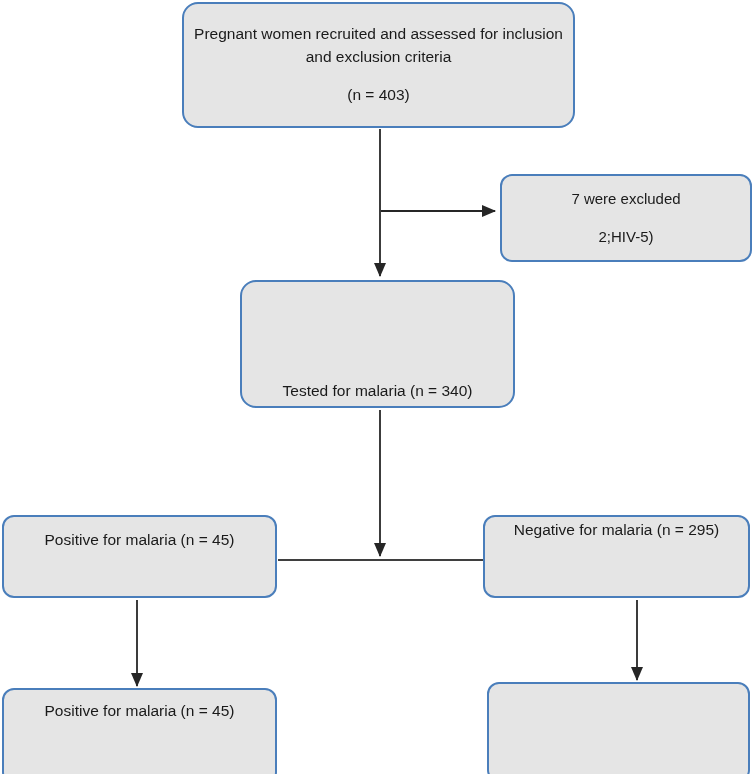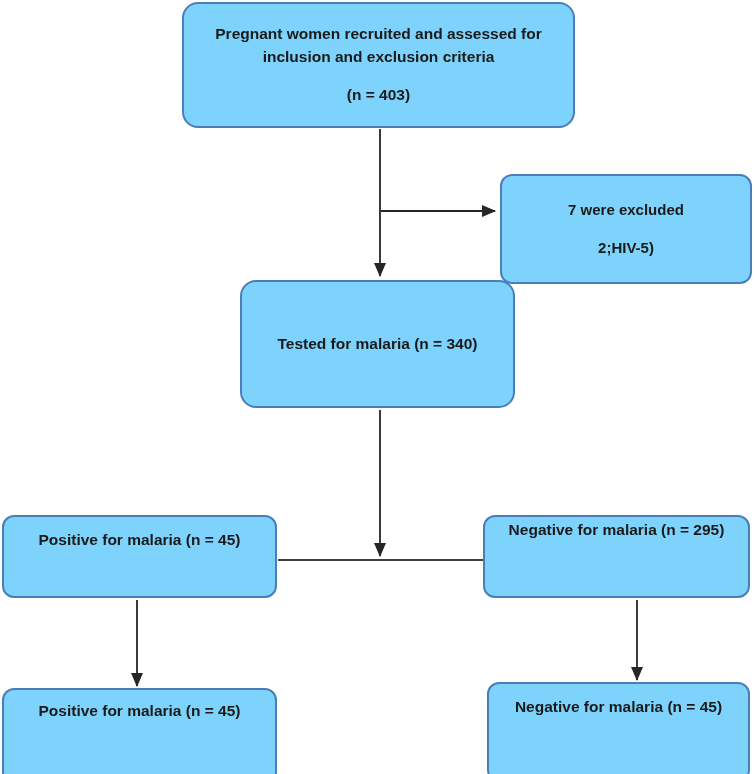--- a/index.html
+++ b/index.html
@@ -15,58 +15,58 @@
   #flowchart {
     position: relative;
     width: 755px;
     height: 774px;
     background: #ffffff;
     overflow: hidden;
   }
   .node {
     position: absolute;
     box-sizing: border-box;
-    background: #7dd3fc;
+    background: #e5e5e5;
     border: 2px solid #4a7ebb;
     border-radius: 14px;
     display: flex;
     flex-direction: column;
     align-items: center;
     justify-content: center;
     text-align: center;
     font-size: 15.5px;
     line-height: 1.45;
     color: #1a1a1a;
     padding: 4px 10px;
-    font-weight: bold;
   }
   .node .line {
     display: block;
     width: 100%;
   }
   .node .gap {
     height: 16px;
   }
 
   
   #node-recruited {
     left: 182px;  top: 2px;   width: 393px; height: 126px;
     border-radius: 16px;
   }
   #node-recruited .headline { padding: 0 14px; }
 
   #node-excluded {
-    left: 500px;  top: 174px; width: 252px; height: 110px;
+    left: 500px;  top: 174px; width: 252px; height: 88px;
     font-size: 15px;
     border-radius: 12px;
     gap: 16px;
   }
   #node-tested {
     left: 240px;  top: 280px; width: 275px; height: 128px;
     border-radius: 16px;
+    justify-content: flex-end;
   }
   #node-positive {
     left: 2px;    top: 515px; width: 275px; height: 83px;
     justify-content: flex-start;
     padding-top: 12px;
     border-radius: 12px;
   }
   #node-negative {
     left: 483px;  top: 515px; width: 267px; height: 83px;
     justify-content: flex-start;
@@ -143,17 +143,16 @@
   <div class="node" id="node-negative">
     <span class="line">Negative for malaria (n = 295)</span>
   </div>
 
   <div class="node" id="node-test-group">
     <span class="line">Positive for malaria (n = 45)</span>
     <span class="gap"></span>
   </div>
 
   <div class="node" id="node-control-group">
-    <span class="line">Negative for malaria (n = 45)</span>
     <span class="gap"></span>
   </div>
 
 </div>
 
 </body></html>

